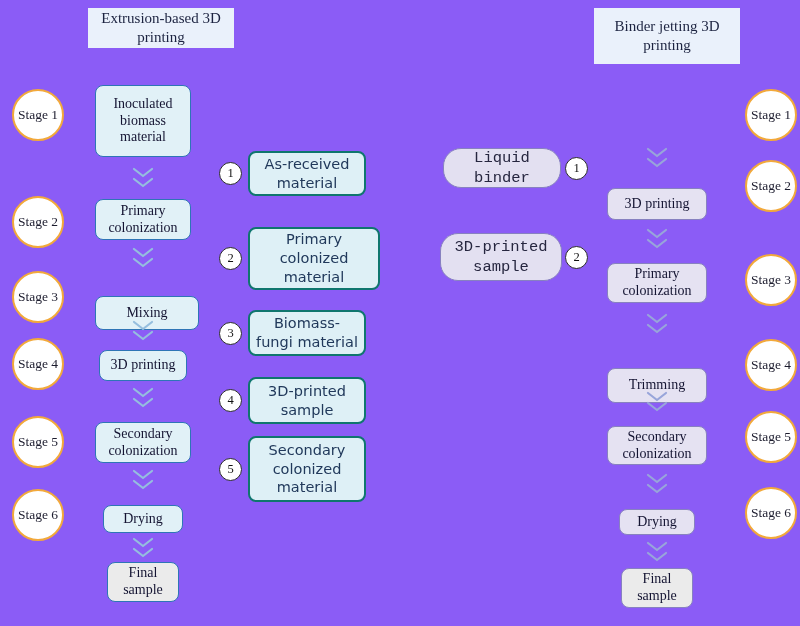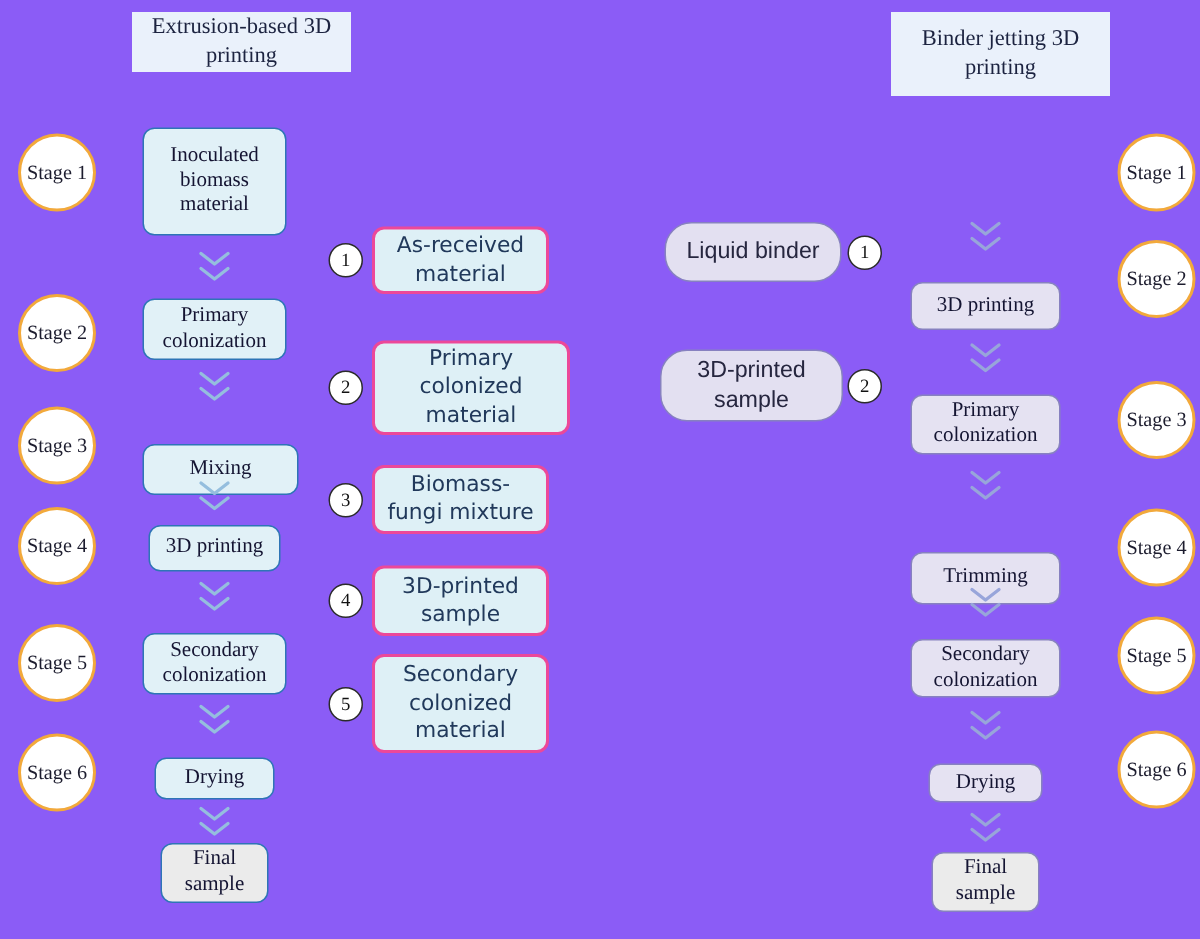--- a/index.html
+++ b/index.html
@@ -17,29 +17,29 @@
     font-size:13.5px;color:#1c1c2e;box-sizing:border-box;
   }
   .flowbox{
     position:absolute;border:1.6px solid #2e75b6;border-radius:8px;background:#e1f1f7;
     display:flex;align-items:center;justify-content:center;text-align:center;
     font-size:14px;color:#141432;line-height:1.2;padding:2px 4px;box-sizing:border-box;
   }
   .flowbox.purple{border-color:#8781c0;background:#e5e2f2;}
   .flowbox.gray{background:#ebebeb;}
   .callout{
-    position:absolute;border:2px solid #ec4899;border-radius:8px;background:#def0f6;
+    position:absolute;border:2px solid #0f766e;border-radius:8px;background:#def0f6;
     display:flex;align-items:center;justify-content:center;text-align:center;
     font-family:"DejaVu Sans", sans-serif;font-size:14.5px;color:#21395b;line-height:1.3;
     padding:2px 6px;box-sizing:border-box;
   }
   .inputbox{
     position:absolute;border:1.6px solid #8781c0;border-radius:18px;background:#e3e0f1;
     display:flex;align-items:center;justify-content:center;text-align:center;
-    font-family:Liberation Sans, sans-serif;font-size:15.5px;color:#26263f;line-height:1.3;
+    font-family:Liberation Mono, monospace;font-size:15.5px;color:#26263f;line-height:1.3;
     padding:14px 6px;box-sizing:border-box;
   }
   .numcircle{
     position:absolute;width:23px;height:23px;border:1.4px solid #2b2b2b;border-radius:50%;
     background:#ffffff;display:flex;align-items:center;justify-content:center;
     font-size:12.5px;color:#111111;box-sizing:border-box;
   }
   .chev{position:absolute;width:26px;height:24px;}
   .chev svg polyline{fill:none;stroke-width:2.2;stroke-linecap:round;stroke-linejoin:round;}
   .chev-l polyline{stroke:#95bede;}
@@ -103,21 +103,21 @@
   </span>
   <div class="flowbox gray" style="left:107px;top:562px;width:72px;height:40px">Final sample</div>
 
   <div class="numcircle" style="left:219px;top:162px">1</div>
   <div class="callout" style="left:248px;top:151px;width:118px;height:45px">As-received material</div>
 
   <div class="numcircle" style="left:219px;top:247px">2</div>
   <div class="callout" style="left:248px;top:227px;width:132px;height:63px">Primary colonized material</div>
 
   <div class="numcircle" style="left:219px;top:322px">3</div>
-  <div class="callout" style="left:248px;top:310px;width:118px;height:46px">Biomass-fungi mixture</div>
+  <div class="callout" style="left:248px;top:310px;width:118px;height:46px">Biomass-fungi material</div>
 
   <div class="numcircle" style="left:219px;top:389px">4</div>
   <div class="callout" style="left:248px;top:377px;width:118px;height:47px">3D-printed sample</div>
 
   <div class="numcircle" style="left:219px;top:458px">5</div>
   <div class="callout" style="left:248px;top:436px;width:118px;height:66px">Secondary colonized material</div>
 
   <div class="titlebox" style="left:594px;top:8px;width:146px;height:56px">Binder jetting 3D printing</div>
 
   <div class="stage" style="left:745px;top:89px">Stage 1</div>

